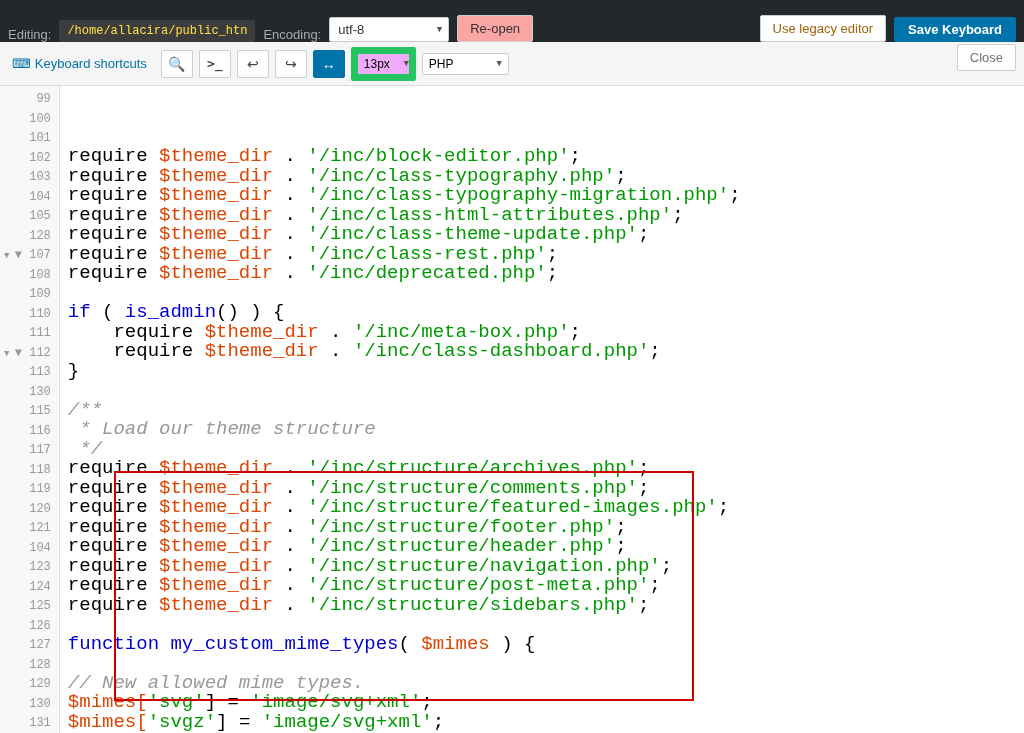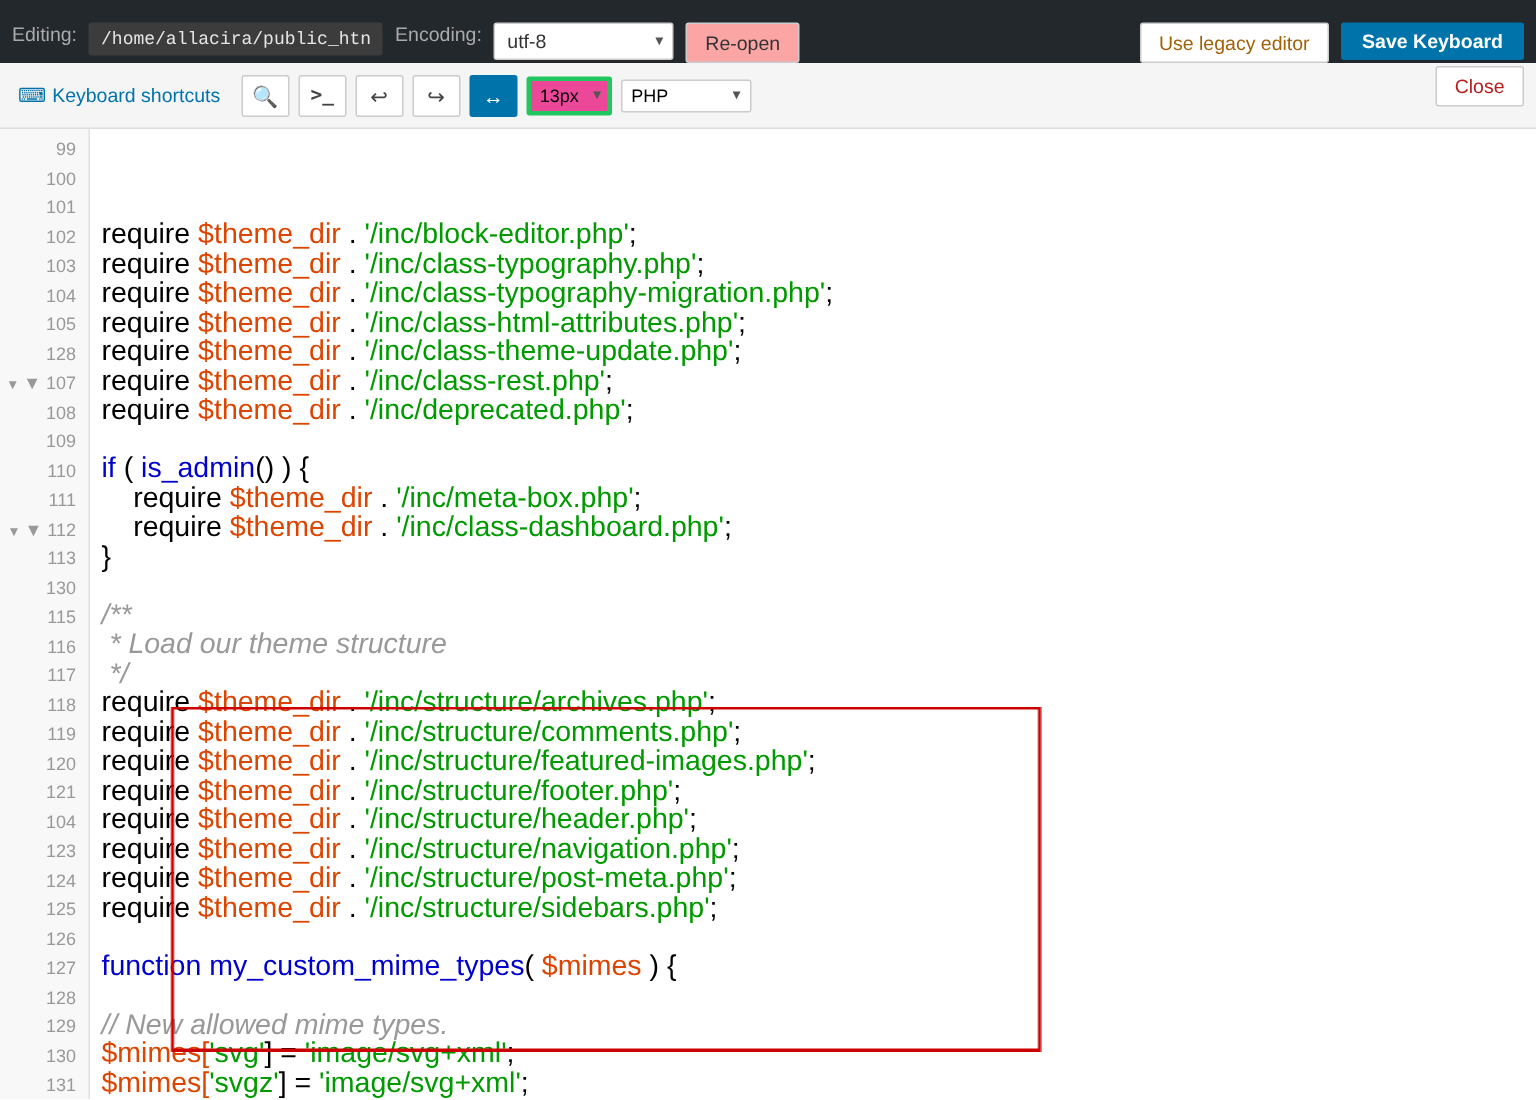--- a/index.html
+++ b/index.html
@@ -1,36 +1,36 @@
 <!DOCTYPE html>
 <html><head>
   <meta charset="utf-8">
   <style>
     * { box-sizing: border-box; margin: 0; padding: 0; }
     body { font-family: 'Courier New', Courier, monospace; background: #fff; overflow: hidden; }
 
     
     #topbar {
       display: flex;
-      align-items: flex-start;
+      align-items: flex-end;
       background: #23282d;
       height: 42px;
-      padding: 15px 8px;
+      padding: 0 8px;
       gap: 8px;
       position: relative;
     }
     .top-label {
       color: #aaa;
       font-family: Arial, sans-serif;
       font-size: 13px;
       white-space: nowrap;
     }
     .top-filepath {
       background: #3c3c3c;
-      color: #e5e5e5;
+      color: #fde047;
       font-family: 'Courier New', monospace;
       font-size: 12px;
       padding: 4px 8px;
       border-radius: 2px;
       min-width: 160px;
     }
     .top-encoding-select {
       background: #fff;
       color: #333;
       font-family: Arial, sans-serif;
@@ -83,21 +83,21 @@
       font-family: Arial, sans-serif;
       font-size: 13px;
       font-weight: bold;
       padding: 5px 14px;
       border: none;
       border-radius: 2px;
       cursor: pointer;
     }
     .btn-close {
       background: #fff;
-      color: #b91c1c;
+      color: #737373;
       font-family: Arial, sans-serif;
       font-size: 13px;
       padding: 5px 12px;
       border: 1px solid #ccc;
       border-radius: 2px;
       cursor: pointer;
       position: absolute;
       right: 8px;
       top: 44px;
     }
@@ -133,44 +133,44 @@
       align-items: center;
       justify-content: center;
       font-size: 14px;
       color: #444;
     }
     .tool-btn.active { background: #0073aa; color: #fff; border-color: #0073aa; }
     .font-size-select {
       font-family: Arial, sans-serif;
       font-size: 12px;
       padding: 3px 18px 3px 6px;
-      border: 3px solid #22c55e;
+      border: 7px solid #22c55e;
       border-radius: 2px;
       cursor: pointer;
       appearance: none;
-      background: #ec4899;
+      background: #f0abfc;
     }
     .lang-select {
       font-family: Arial, sans-serif;
       font-size: 12px;
       padding: 3px 22px 3px 6px;
       border: 1px solid #ccc;
       border-radius: 2px;
       cursor: pointer;
       appearance: none;
       background: #fff;
     }
 
     
     #editor-area {
       display: flex;
       background: #fff;
       height: calc(733px - 42px - 44px);
       overflow: hidden;
-      font-family: Liberation Sans, sans-serif;
+      font-family: Liberation Mono, monospace;
       font-size: 13px;
       line-height: 1.5;
     }
     #line-numbers {
       background: #f8f8f8;
       border-right: 1px solid #e0e0e0;
       padding: 4px 8px 4px 4px;
       text-align: right;
       color: #999;
       user-select: none;

